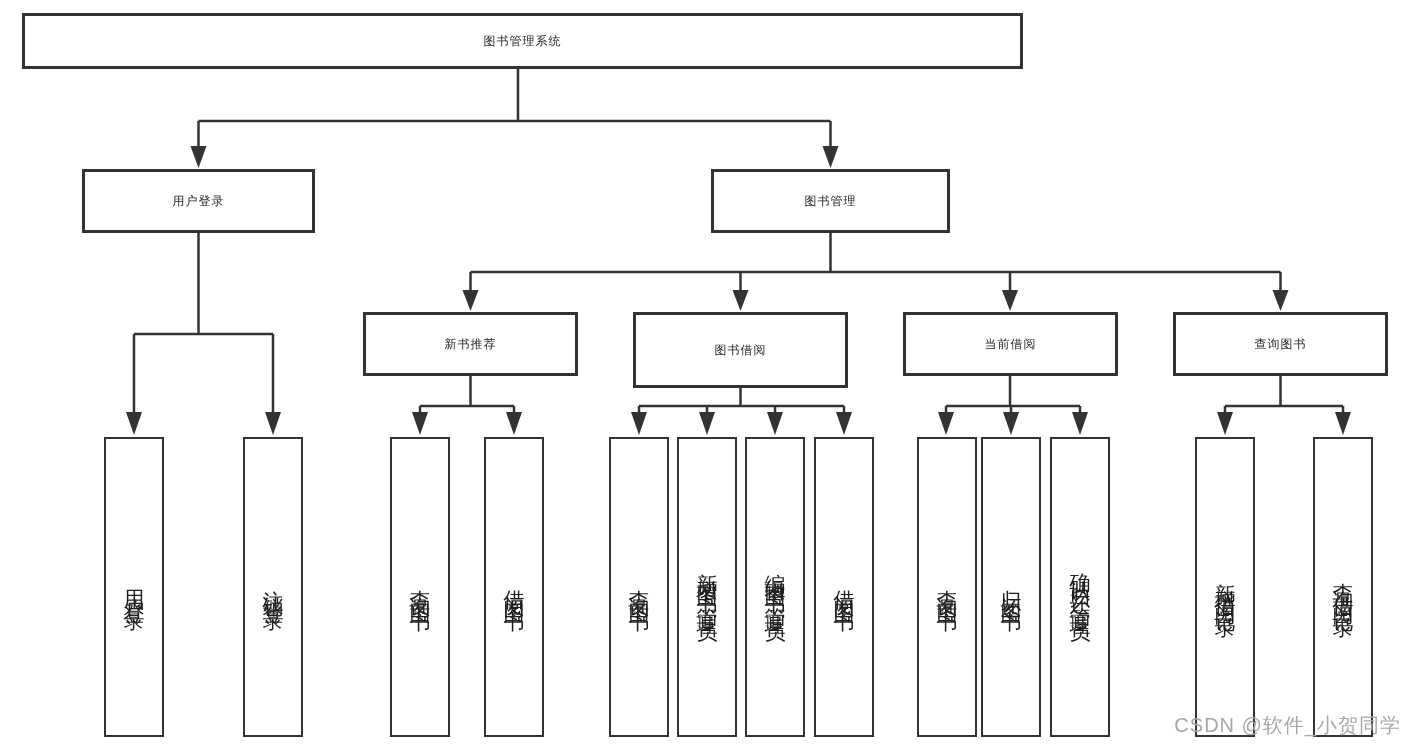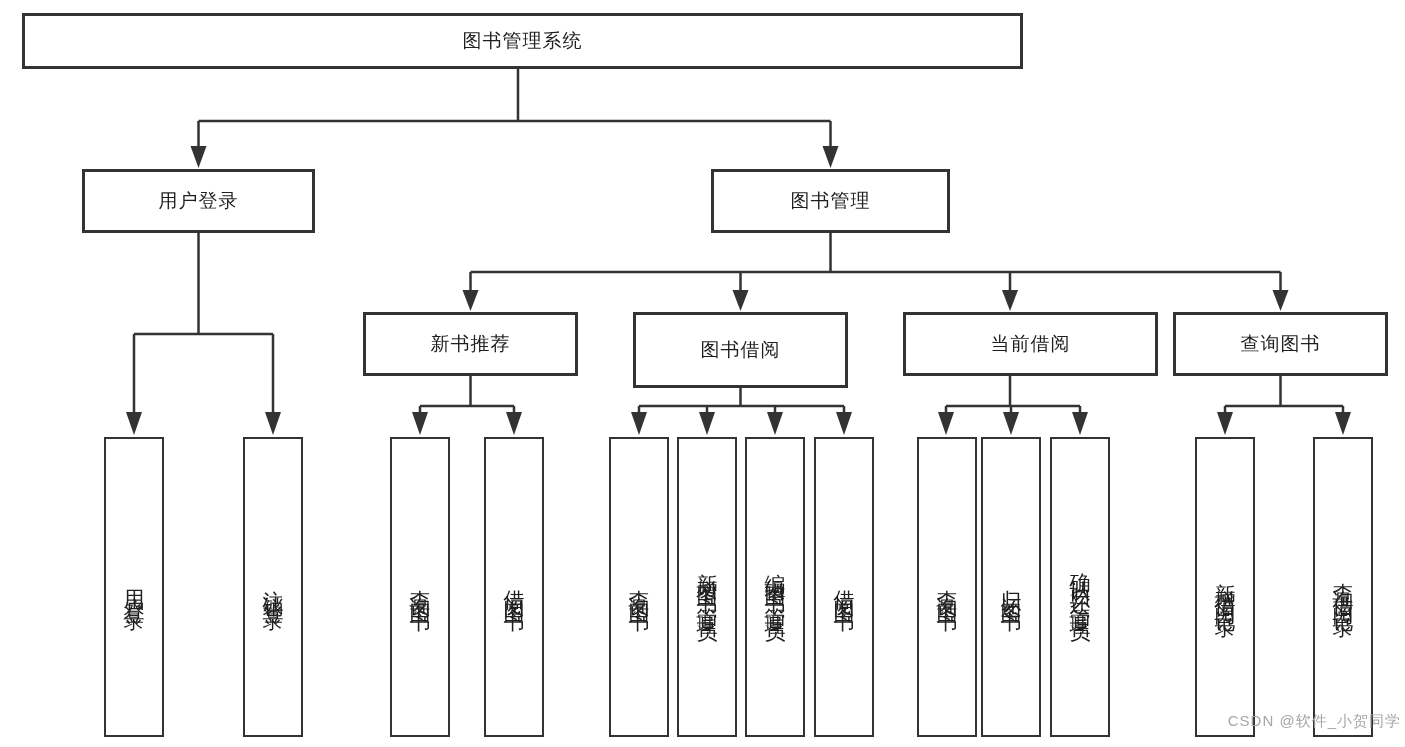--- a/index.html
+++ b/index.html
@@ -18,42 +18,42 @@
   }
   .node{
     position:absolute;
     box-sizing:border-box;
     border:3px solid var(--line);
     background:#fff;
     color:var(--text);
     display:flex;
     align-items:center;
     justify-content:center;
-    font-size:19px;
+    font-size:12px;
     letter-spacing:1px;
   }
   .leaf{
     top:437px;
     width:60px;height:300px;
     writing-mode:vertical-rl;
     text-orientation:mixed;
     font-size:21px;
     letter-spacing:7px;
     line-height:60px;
     text-align:center;
     padding:6px 0;
     border-width:2.5px;
   }
   #connectors{position:absolute;left:0;top:0;}
   #connectors path{stroke:var(--line);stroke-width:2.5;fill:none;}
   #connectors polygon{fill:var(--line);stroke:none;}
   .watermark{
     position:absolute;
     right:4px;top:712px;
-    font-size:15px;
+    font-size:20px;
     color:var(--wm);
     letter-spacing:1px;
     white-space:nowrap;
   }
 </style>
 </head>
 <body>
 
 <div id="canvas">
 
@@ -93,21 +93,21 @@
     <polygon points="1335,412 1351,412 1343,435"></polygon>
   </svg>
 
   <div class="node" style="left:22px;top:13px;width:1001px;height:56px;">图书管理系统</div>
 
   <div class="node" style="left:82px;top:169px;width:233px;height:64px;">用户登录</div>
   <div class="node" style="left:711px;top:169px;width:239px;height:64px;">图书管理</div>
 
   <div class="node" style="left:363px;top:312px;width:215px;height:64px;">新书推荐</div>
   <div class="node" style="left:633px;top:312px;width:215px;height:76px;">图书借阅</div>
-  <div class="node" style="left:903px;top:312px;width:255px;height:64px;">当前借阅</div>
+  <div class="node" style="left:903px;top:312px;width:215px;height:64px;">当前借阅</div>
   <div class="node" style="left:1173px;top:312px;width:215px;height:64px;">查询图书</div>
 
   <div class="node leaf" style="left:104px;">用户登录</div>
   <div class="node leaf" style="left:243px;">注销登录</div>
 
   <div class="node leaf" style="left:390px;">查询图书</div>
   <div class="node leaf" style="left:484px;">借阅图书</div>
 
   <div class="node leaf" style="left:609px;">查询图书</div>
   <div class="node leaf" style="left:677px;">新增图书（管理员）</div>

